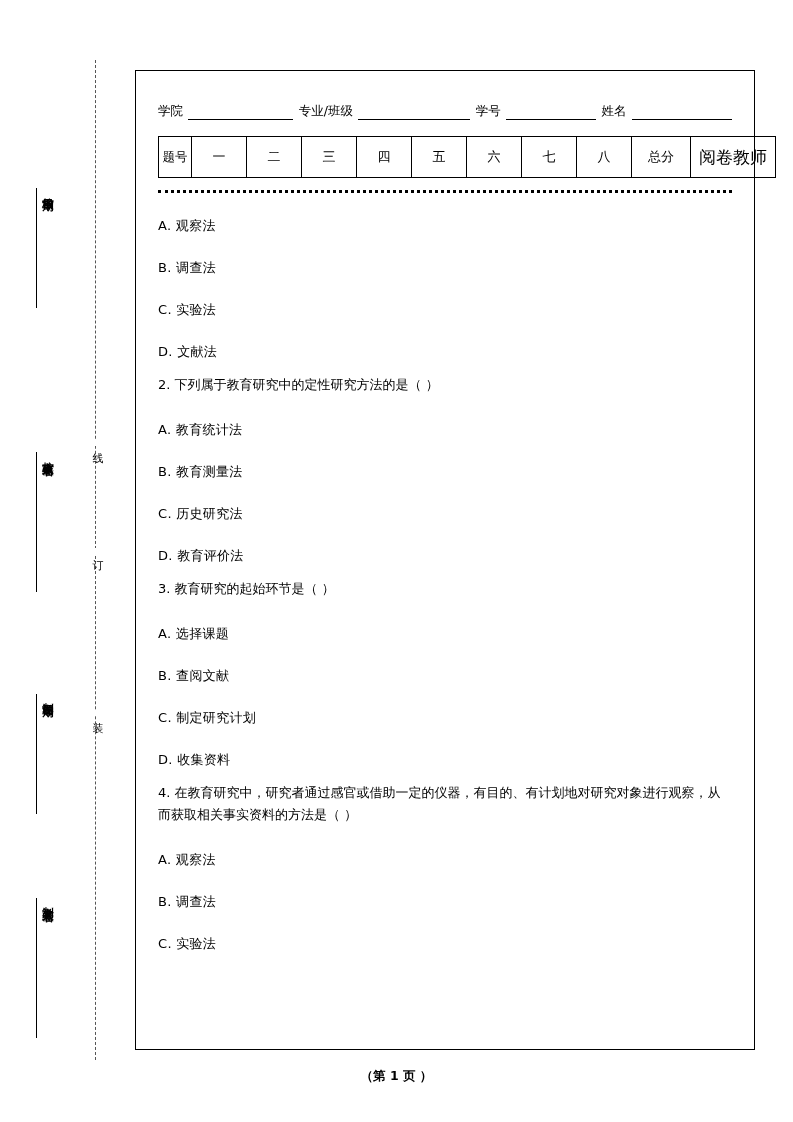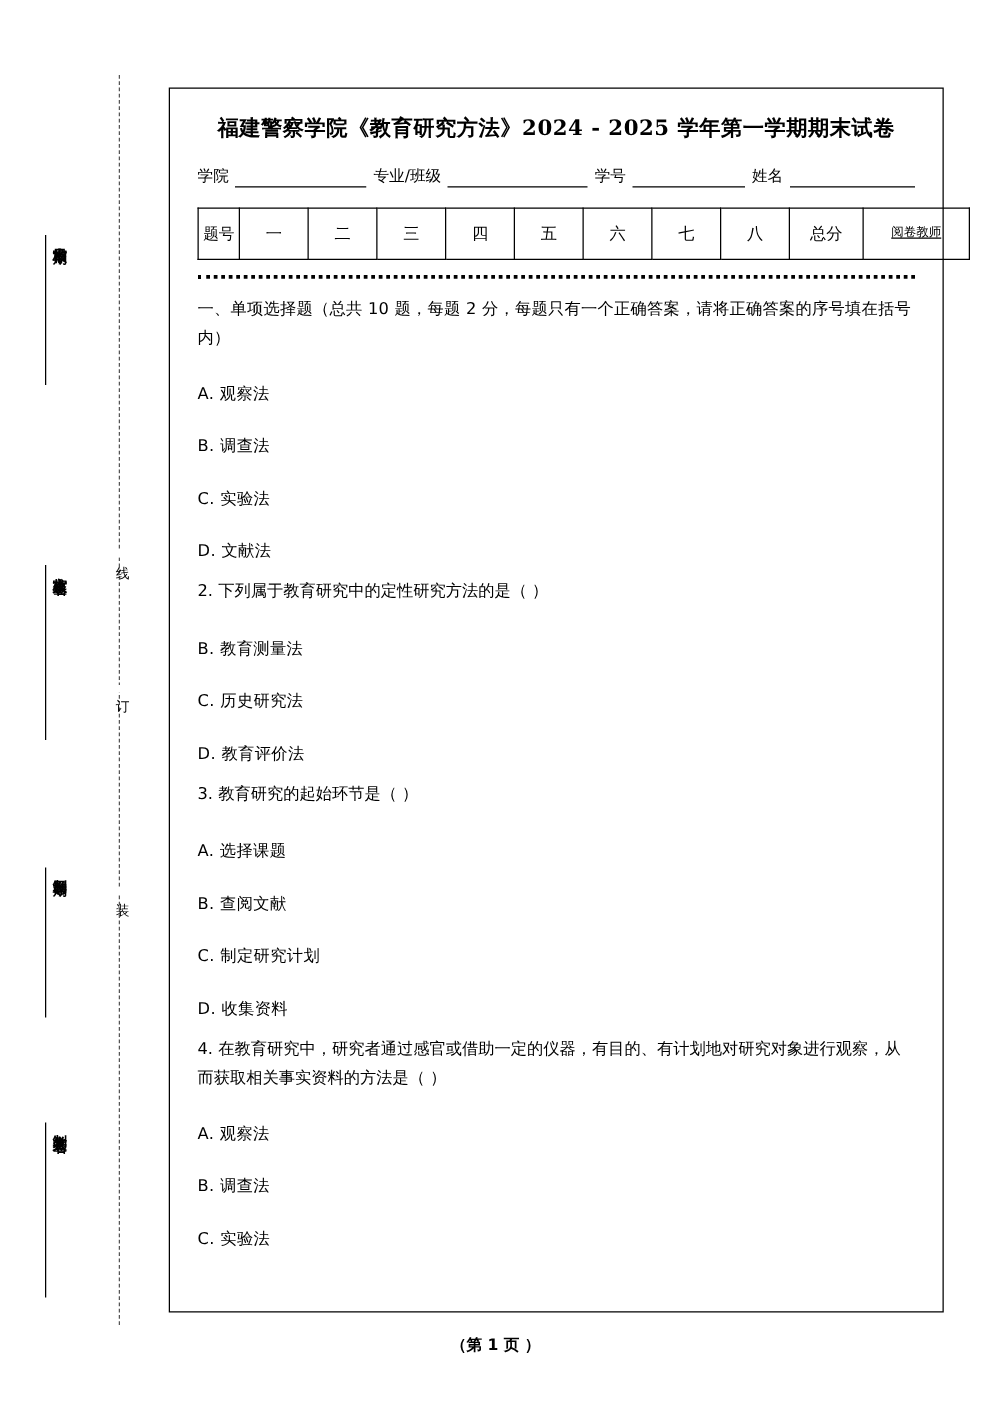--- a/index.html
+++ b/index.html
@@ -92,21 +92,21 @@
   table.score td{
     border:1px solid #000;
     text-align:center;
     vertical-align:middle;
     height:38px;
     font-family:"DejaVu Sans","Liberation Sans",sans-serif;
   }
   td.hcell{width:30px;font-size:12.5px;line-height:1.15;}
   td.numcell{width:52px;}
   td.totalcell{width:56px;}
-  td.teachercell{width:82px;font-size:10px;line-height:1.2;text-decoration:underline;}
+  td.teachercell{width:82px;font-size:17px;line-height:1.2;}
 
   .dotted-sep{
     margin:10px 0 0 0;
     border-top:3px dotted #000;
     height:0;
     width:100%;
   }
 
   .section-head{
     margin-top:14px;
@@ -147,21 +147,20 @@
   <div class="vtext vline-under" style="left:36px;top:898px;height:140px;padding-left:3px;">制卷人签名：</div>
 
   <div class="dashcol" style="left:95px;top:60px;height:1000px;"></div>
   <div class="vsmall" style="left:89px;top:440px;">线</div>
   <div class="vsmall" style="left:89px;top:548px;">订</div>
   <div class="vsmall" style="left:89px;top:710px;">装</div>
 </div>
 
 <div class="page-frame">
 
-  <div class="title">福建警察学院《教育研究方法》2024 - 2025 学年第一学期期末试卷</div>
 
   <div class="info-line">
     <span class="info-label">学院</span>
     <span class="info-blank b1"></span>
     <span class="info-label">专业/班级</span>
     <span class="info-blank b2"></span>
     <span class="info-label">学号</span>
     <span class="info-blank b3"></span>
     <span class="info-label">姓名</span>
     <span class="info-blank b4"></span>
@@ -180,28 +179,28 @@
       <td class="numcell">七</td>
       <td class="numcell">八</td>
       <td class="totalcell">总分</td>
       <td class="teachercell">阅卷教师</td>
     </tr>
   </tbody>
     </table>
 
   <div class="dotted-sep"></div>
 
-  <div class="section-head">一、单项选择题（总共 10 题，每题 2 分，每题只有一个正确答案，请将正确答案的序号填在括号内）</div>
 
   <div class="opt">A. 观察法</div>
   <div class="opt">B. 调查法</div>
   <div class="opt">C. 实验法</div>
   <div class="opt">D. 文献法</div>
 
   <div class="q">2. 下列属于教育研究中的定性研究方法的是（   ）</div>
+  <div class="opt">A. 教育统计法</div>
   <div class="opt">B. 教育测量法</div>
   <div class="opt">C. 历史研究法</div>
   <div class="opt">D. 教育评价法</div>
 
   <div class="q">3. 教育研究的起始环节是（   ）</div>
   <div class="opt">A. 选择课题</div>
   <div class="opt">B. 查阅文献</div>
   <div class="opt">C. 制定研究计划</div>
   <div class="opt">D. 收集资料</div>
 

